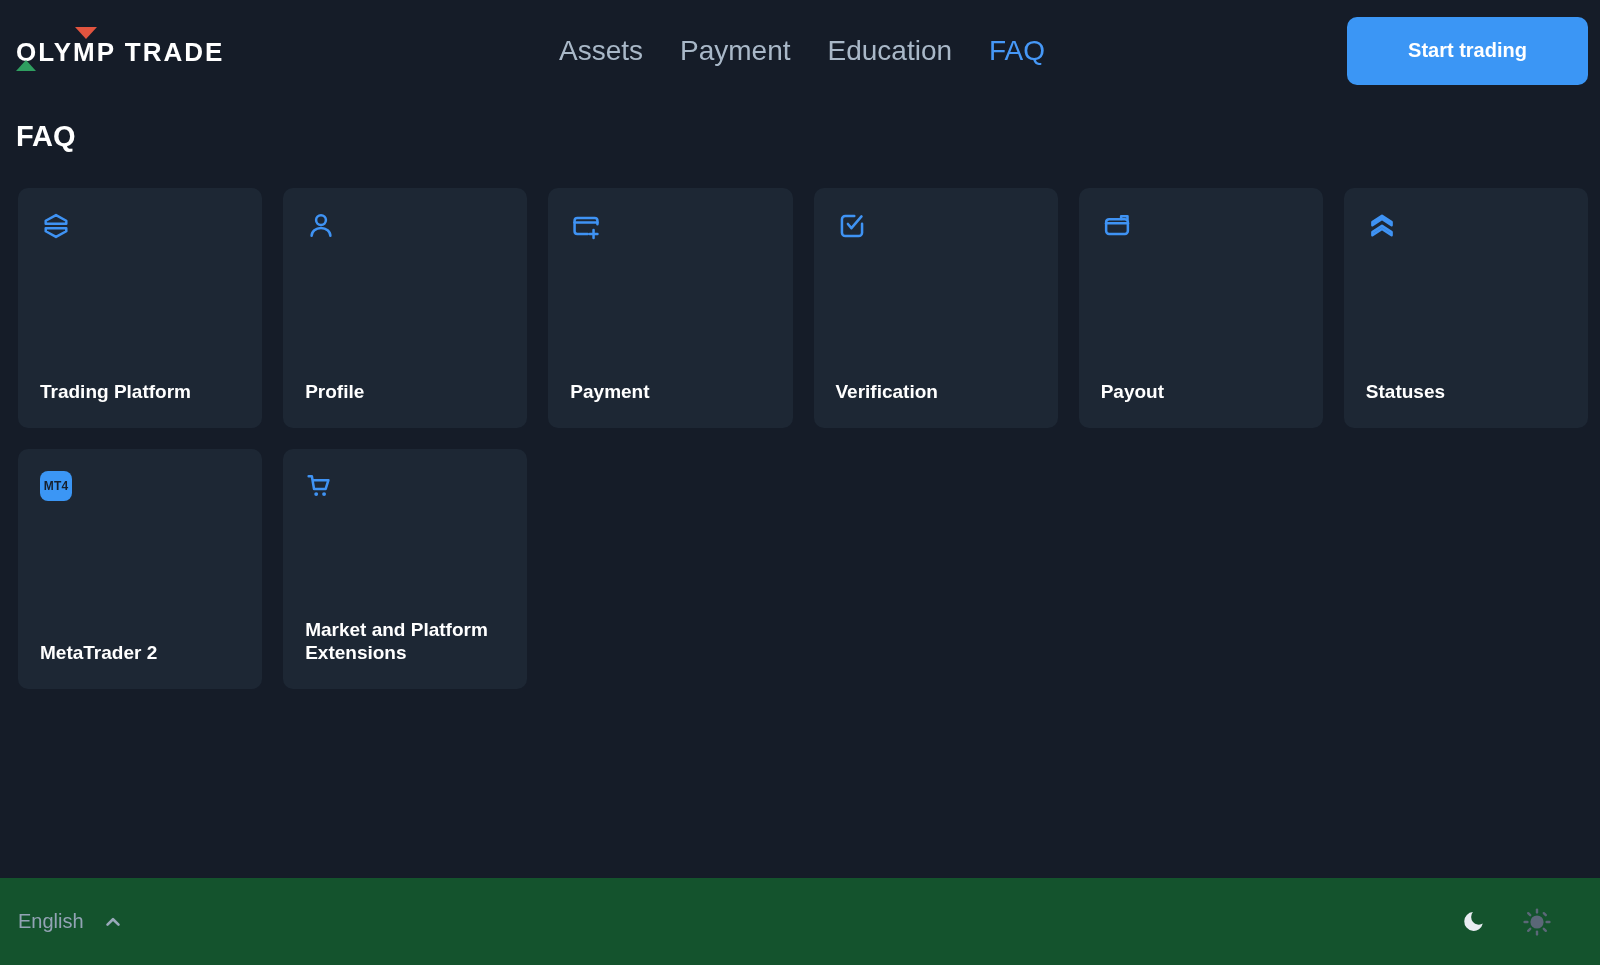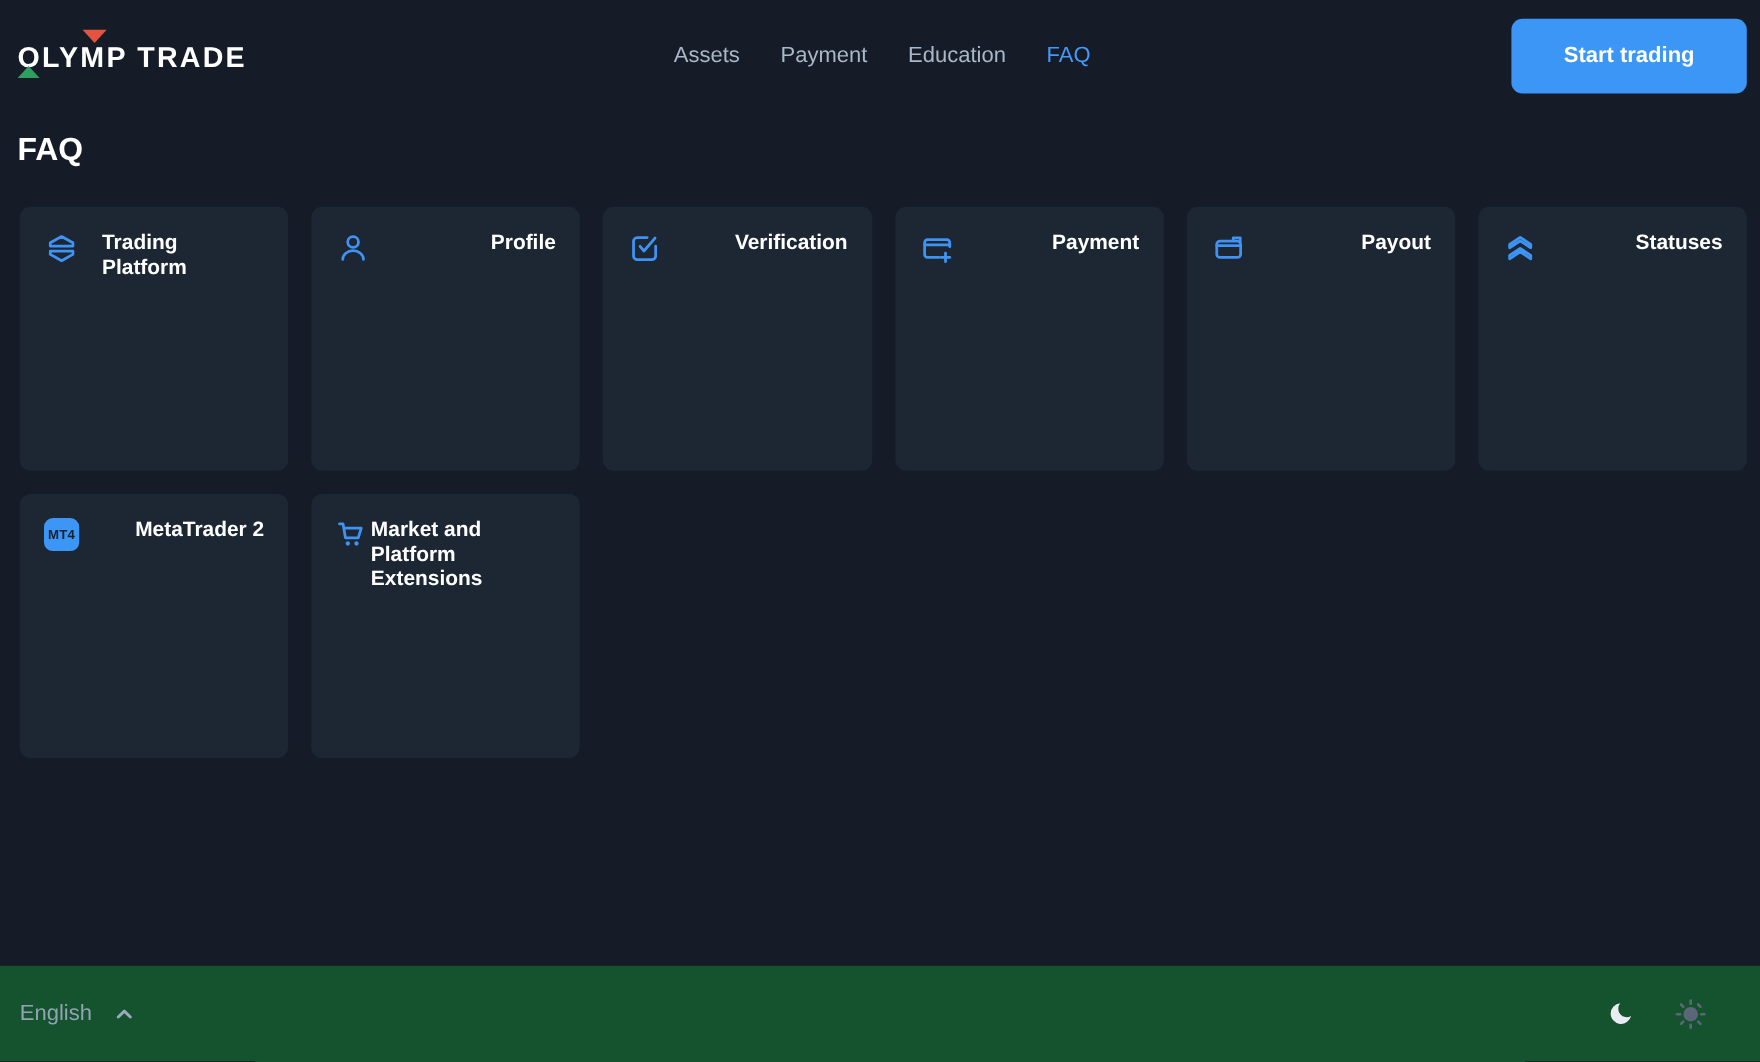--- a/index.html
+++ b/index.html
@@ -47,28 +47,28 @@
     left: 59px; top: -6px;
     width: 0; height: 0;
     border-left: 11px solid transparent;
     border-right: 11px solid transparent;
     border-top: 12px solid #e2543f;
   }
 
   .nav { display: flex; align-items: center; gap: 37px; }
   .nav-link {
     color: #a9b8c8;
-    font-size: 20px;
+    font-size: 28px;
     text-decoration: none;
     cursor: pointer;
   }
   .nav-link.active { color: #4698f7; }
 
   .cta-button {
-    width: 214px; height: 68px;
+    width: 241px; height: 68px;
     background: #3b96f5;
     color: #ffffff;
     font-family: "Liberation Sans", sans-serif;
     font-size: 20px;
     font-weight: bold;
     border: none;
     border-radius: 10px;
     cursor: pointer;
   }
 
@@ -87,21 +87,21 @@
     grid-template-columns: repeat(6, 1fr);
     gap: 21px;
     padding: 35px 12px 0 18px;
   }
   .card {
     height: 240px;
     background: #1d2734;
     border-radius: 10px;
     padding: 22px;
     display: flex;
-    flex-direction: row;
+    flex-direction: column;
     justify-content: space-between;
     cursor: pointer;
   }
   .card-icon { width: 54px; height: 32px; }
   .card-icon svg { display: block; }
   .card-label {
     color: #ffffff;
     font-size: 19px;
     font-weight: bold;
     line-height: 1.2;
@@ -185,37 +185,37 @@
         <circle cx="14" cy="8.8" r="4.3"></circle>
         <path d="M5.8 22.6 A8.2 6.9 0 0 1 22.2 22.6"></path>
       </svg>
     </div>
     <div class="card-label">Profile</div>
   </div>
 
   <div class="card">
     <div class="card-icon">
       <svg width="32" height="32" viewBox="0 0 28 28" fill="none" stroke="#3f93f4" stroke-width="2.2" stroke-linejoin="round" stroke-linecap="round">
-        <path d="M16 5.2 H8.2 A3 3 0 0 0 5.2 8.2 V19.8 A3 3 0 0 0 8.2 22.8 H19.8 A3 3 0 0 0 22.8 19.8 V12"></path>
-        <path d="M10.4 12.2 L13.5 15.9 L22.3 5.6"></path>
-      </svg>
-    </div>
-    <div class="card-label">Verification</div>
-  </div>
-
-  <div class="card">
-    <div class="card-icon">
-      <svg width="32" height="32" viewBox="0 0 28 28" fill="none" stroke="#3f93f4" stroke-width="2.2" stroke-linejoin="round" stroke-linecap="round">
         <path d="M24 12.5 V9.3 A2.4 2.4 0 0 0 21.6 6.9 H6.4 A2.4 2.4 0 0 0 4 9.3 V18.6 A2.4 2.4 0 0 0 6.4 21 H15.5"></path>
         <path d="M4 11 H24"></path>
         <path d="M20.6 17.6 V24.4"></path>
         <path d="M17.2 21 H24"></path>
       </svg>
     </div>
     <div class="card-label">Payment</div>
+  </div>
+
+  <div class="card">
+    <div class="card-icon">
+      <svg width="32" height="32" viewBox="0 0 28 28" fill="none" stroke="#3f93f4" stroke-width="2.2" stroke-linejoin="round" stroke-linecap="round">
+        <path d="M16 5.2 H8.2 A3 3 0 0 0 5.2 8.2 V19.8 A3 3 0 0 0 8.2 22.8 H19.8 A3 3 0 0 0 22.8 19.8 V12"></path>
+        <path d="M10.4 12.2 L13.5 15.9 L22.3 5.6"></path>
+      </svg>
+    </div>
+    <div class="card-label">Verification</div>
   </div>
 
   <div class="card">
     <div class="card-icon">
       <svg width="32" height="32" viewBox="0 0 28 28" fill="none" stroke="#3f93f4" stroke-width="2.2" stroke-linejoin="round" stroke-linecap="round">
         <rect x="4.5" y="8" width="19" height="13" rx="2.6"></rect>
         <path d="M4.5 11.6 H23.5"></path>
         <path d="M17.6 7.8 V5.4 H23.2 V8.2"></path>
       </svg>
     </div>

